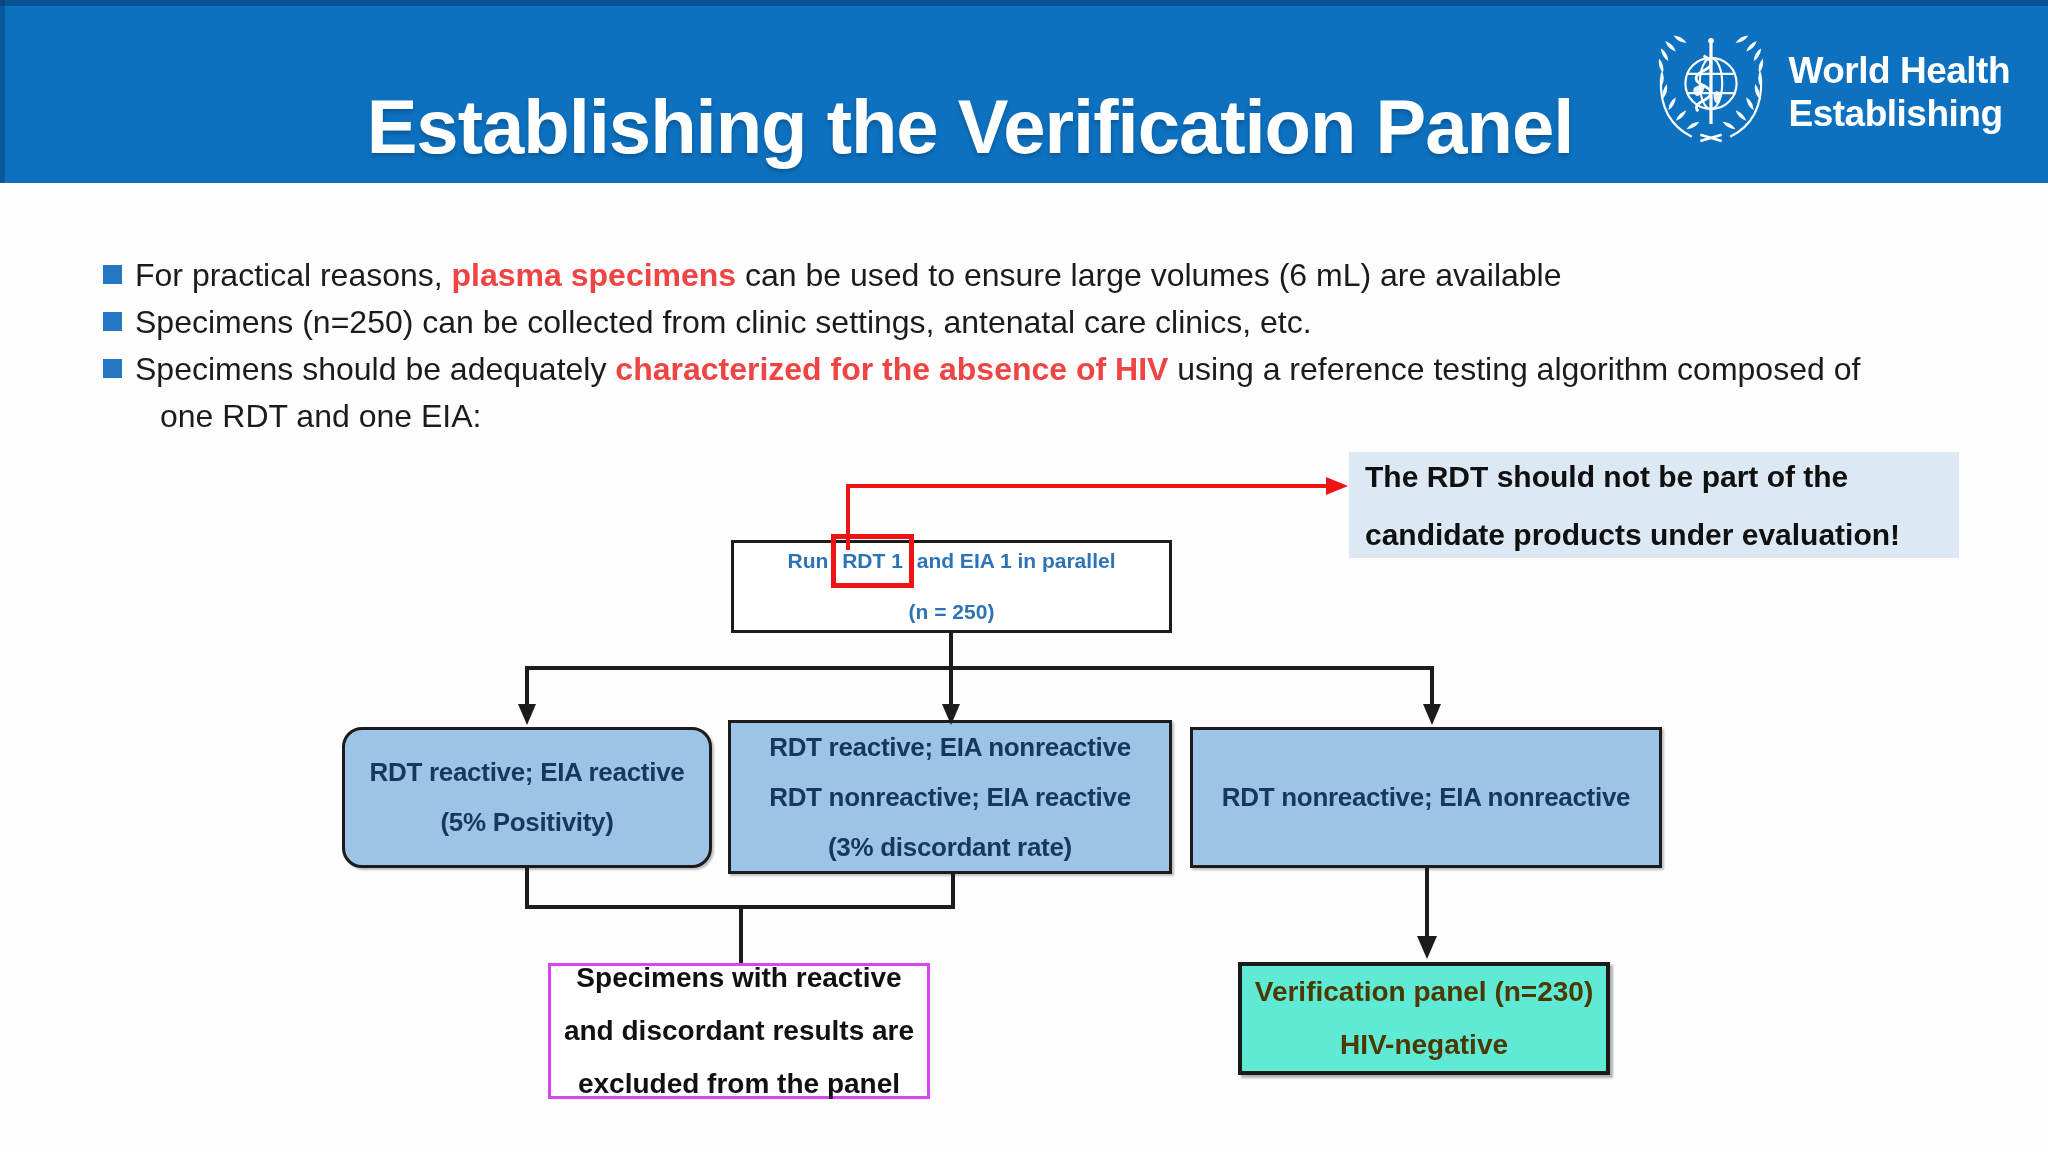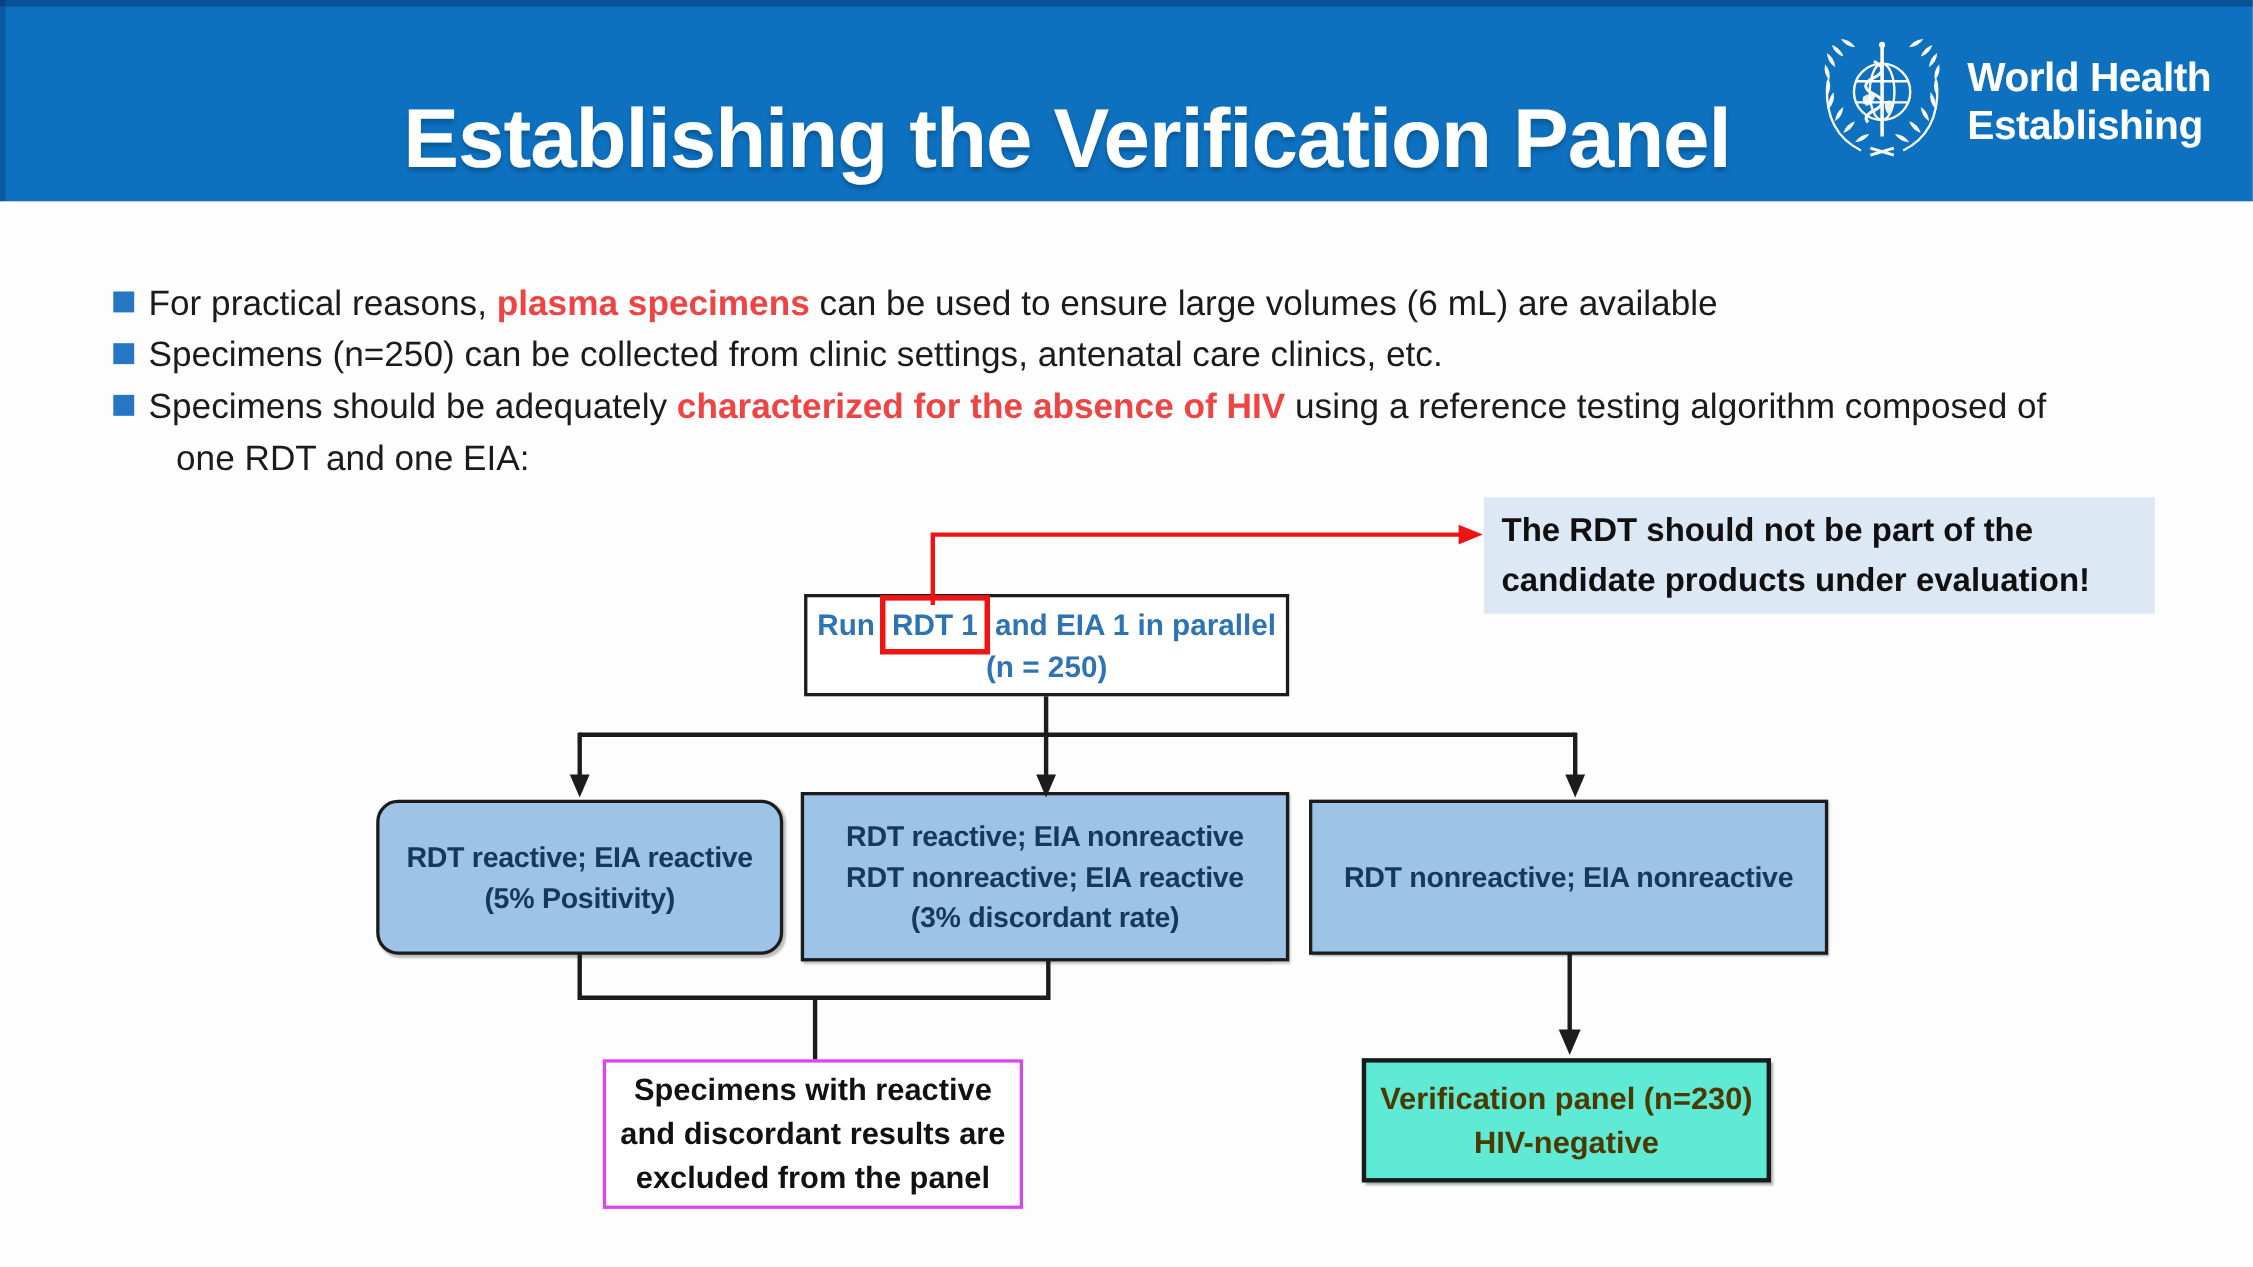--- a/index.html
+++ b/index.html
@@ -26,29 +26,29 @@
   .bullets{position:absolute;left:103px;top:252px;width:1900px;font-size:32px;line-height:47px;}
   .bullet-row{display:flex;align-items:flex-start;}
   .bullet-sq{
     flex:0 0 auto;width:19px;height:19px;background:#2577c4;margin:13px 13px 0 0;
   }
   .bullet-text{white-space:nowrap;}
   .em-blue{color:#ef4444;font-weight:700;}
   .bullet-cont{margin-left:57px;white-space:nowrap;}
   
   .fbox{position:absolute;box-sizing:border-box;display:flex;flex-direction:column;
-        justify-content:center;align-items:center;text-align:center;z-index:1;}
+        justify-content:center;align-items:center;text-align:center;z-index:1;gap:13px;}
   .callout{
     left:1349px;top:452px;width:610px;height:106px;background:#dce9f5;
     font-size:30px;font-weight:700;line-height:45px;color:#101010;
     align-items:flex-start;padding-left:16px;white-space:nowrap;
   }
   .top-box{
     left:731px;top:540px;width:441px;height:93px;background:#ffffff;
-    border:3px solid #1c1c1c;color:#2e74b5;font-size:27px;font-weight:700;line-height:38px;
+    border:3px solid #1c1c1c;color:#2e74b5;font-size:21px;font-weight:700;line-height:38px;
   }
   .red-ring{
     display:inline-block;border:5px solid #ee1414;padding:3px 6px;margin:-8px -3px;
   }
   .blue-box{
     background:#9dc3e6;border:3px solid #1c1c1c;color:#16375e;
     font-size:26px;font-weight:700;line-height:37px;letter-spacing:-0.3px;
     box-shadow:2px 2px 2px rgba(0,0,0,.25);
   }
   .blue-left{left:342px;top:727px;width:370px;height:141px;border-radius:20px;}

